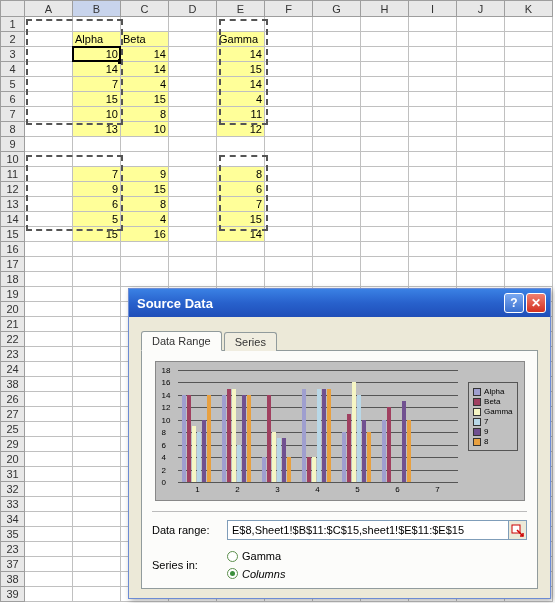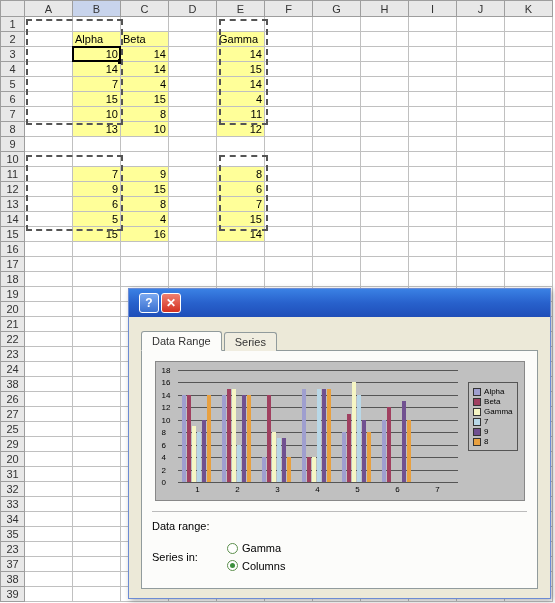--- a/index.html
+++ b/index.html
@@ -632,20 +632,21 @@
     </table>
 </div>
 
 <div class="marching" style="left:26px; top:19px; width:97px; height:106px;"></div>
 <div class="marching" style="left:219px; top:19px; width:49px; height:106px;"></div>
 <div class="marching" style="left:26px; top:155px; width:97px; height:76px;"></div>
 <div class="marching" style="left:219px; top:155px; width:49px; height:76px;"></div>
 
 <div class="dialog">
   <div class="titlebar">
+    <span class="title">Source Data</span>
     <div class="tbtn help">
         <span>?</span>
       </div>
     <div class="tbtn close">
         <span>✕</span>
       </div>
   </div>
   <div class="dlgbody">
     <div class="tabstrip">
       <div class="tab active">Data Range</div>
@@ -721,29 +722,39 @@
             <div><span class="sw clr-beta"></span>Beta</div>
             <div><span class="sw clr-gamma"></span>Gamma</div>
             <div><span class="sw clr-s7"></span>7</div>
             <div><span class="sw clr-s9"></span>9</div>
             <div><span class="sw clr-s8"></span>8</div>
           </div>
       </div>
       <div class="hr"></div>
       <div class="fieldrow">
         <label class="lbl">Data range:</label>
+        <div class="rangebox">
+          <input type="text" value="E$8,Sheet1!$B$11:$C$15,sheet1!$E$11:$E$15" style="">
+          <div class="refbtn">
+            <svg viewBox="0 0 13 13">
+                <rect x="1" y="1" width="8" height="8" fill="#fff" stroke="#c00" stroke-width="1"></rect>
+                <path d="M6 6 L12 12" stroke="#c00" stroke-width="1.5"></path>
+                <path d="M9 12 L12 12 L12 9" fill="none" stroke="#c00" stroke-width="1.5"></path>
+              </svg>
+          </div>
+        </div>
       </div>
       <div class="fieldrow" style="margin-top:10px;">
         <label class="lbl">Series in:</label>
         <div>
           <label class="radio">
               <span class="r"></span>
               <span>Gamma</span>
             </label><br>
-          <label class="radio" style="margin-top:4px;">
+          <label class="radio" style="margin-top:4px;font-style:italic;">
               <span class="r on"></span>
               <span>Columns</span>
             </label>
         </div>
       </div>
     </div>
   </div>
 </div>
 
 </body></html>

